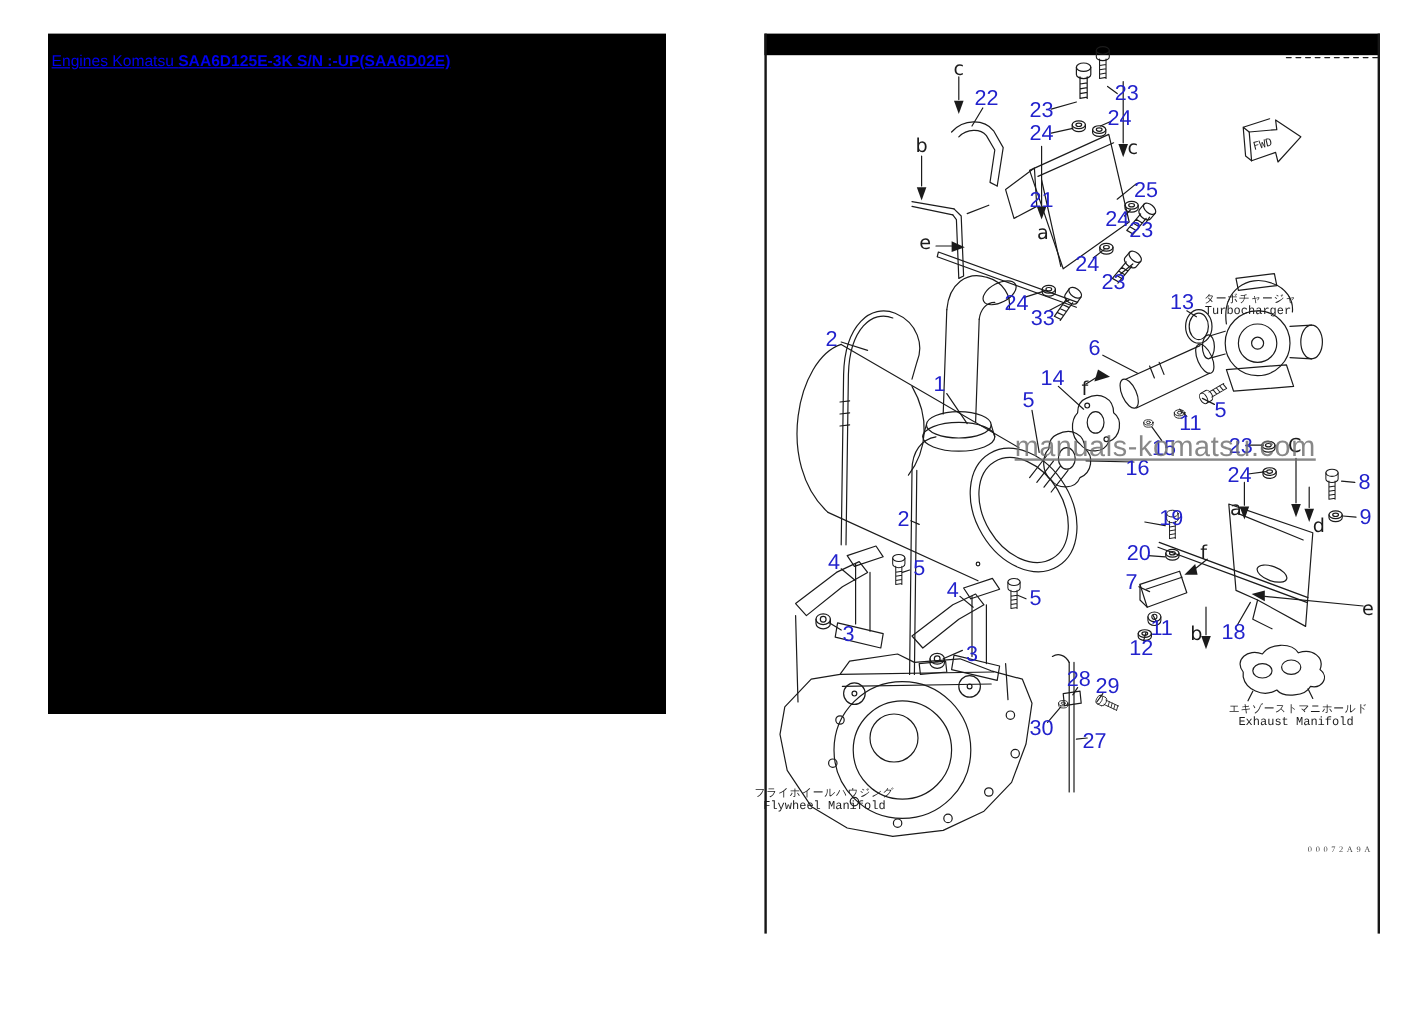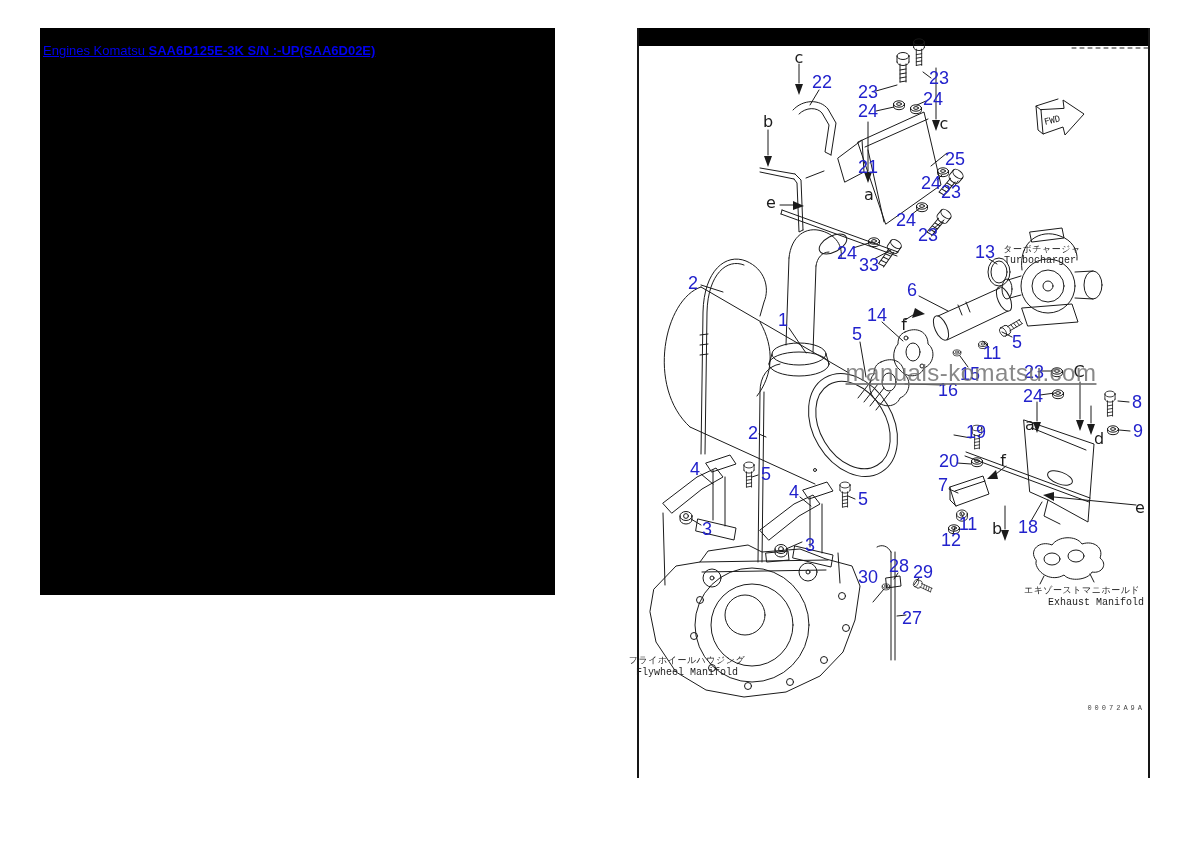--- a/index.html
+++ b/index.html
@@ -21,21 +21,21 @@
   .view-letter{position:absolute;transform:translate(-50%,-50%);font-size:16px;color:#1b1b1b;
         font-family:"DejaVu Sans",sans-serif;}
   .complabel{position:absolute;transform:translateX(-50%);font-family:Liberation Mono, monospace;
         color:#1b1b1b;white-space:nowrap;}
   .jp{font-size:9px;letter-spacing:.5px;}
   .en{font-size:10px;letter-spacing:0px;}
   .watermark{position:absolute;left:971px;top:373px;transform:translate(-50%,-50%);
         font-size:24px;color:rgba(110,110,110,.82);white-space:nowrap;letter-spacing:.5px;
         font-family:"Liberation Sans",sans-serif;text-decoration:underline;}
   .doccode{position:absolute;right:45px;top:704px;font-size:7px;letter-spacing:3px;color:#444;
-        font-family:Liberation Mono, monospace;}
+        font-family:Liberation Serif, serif;}
   .layer{position:absolute;inset:0;}
 </style>
 </head>
 <body>
 
 <div id="page">
 
   <div class="black-panel">
     <a class="engine-link" href="#"><span>Engines Komatsu </span><span class="bold">SAA6D125E-3K S/N :-UP(SAA6D02E)</span></a>
   </div>
@@ -298,21 +298,21 @@
       <span class="callout" style="left: 766px; top: 474px;">5</span>
       <span class="callout" style="left: 794px; top: 492px;">4</span>
       <span class="callout" style="left: 863px; top: 499px;">5</span>
       <span class="callout" style="left: 707px; top: 529px;">3</span>
       <span class="callout" style="left: 810px; top: 545px;">3</span>
       <span class="callout" style="left: 968px; top: 524px;">11</span>
       <span class="callout" style="left: 951px; top: 540px;">12</span>
       <span class="callout" style="left: 1028px; top: 527px;">18</span>
       <span class="callout" style="left: 899px; top: 566px;">28</span>
       <span class="callout" style="left: 923px; top: 572px;">29</span>
-      <span class="callout" style="left: 868px; top: 577px;">30</span>
+      <span class="callout" style="left: 868px; top: 607px;">30</span>
       <span class="callout" style="left: 912px; top: 618px;">27</span>
     </div>
 
   <div class="layer">
 
   <span class="view-letter" style="left: 799px; top: 57px;">c</span>
       <span class="view-letter" style="left: 768px; top: 121px;">b</span>
       <span class="view-letter" style="left: 869px; top: 194px;">a</span>
       <span class="view-letter" style="left: 944px; top: 123px;">c</span>
       <span class="view-letter" style="left: 771px; top: 202px;">e</span>
@@ -321,21 +321,21 @@
       <span class="view-letter" style="left: 1030px; top: 424px;">a</span>
       <span class="view-letter" style="left: 1099px; top: 438px;">d</span>
       <span class="view-letter" style="left: 997px; top: 528px;">b</span>
       <span class="view-letter" style="left: 1003px; top: 460px;">f</span>
       <span class="view-letter" style="left: 1140px; top: 507px;">e</span>
     </div>
 
   <div class="complabel jp" style="left:1042px;top:243px;">ターボチャージャ</div>
   <div class="complabel en" style="left:1040px;top:255px;">Turbocharger</div>
   <div class="complabel jp" style="left:1082px;top:584px;">エキゾーストマニホールド</div>
-  <div class="complabel en" style="left:1080px;top:597px;margin-left:16px;">Exhaust Manifold</div>
+  <div class="complabel en" style="left:1080px;top:597px;">Exhaust Manifold</div>
   <div class="complabel jp" style="left:687px;top:654px;">フライホイールハウジング</div>
   <div class="complabel en" style="left:687px;top:667px;">Flywheel Manifold</div>
 
   <div class="watermark">manuals-komatsu.com</div>
 
   <div class="doccode">00072A9A</div>
 
 </div>
 
 </body></html>

